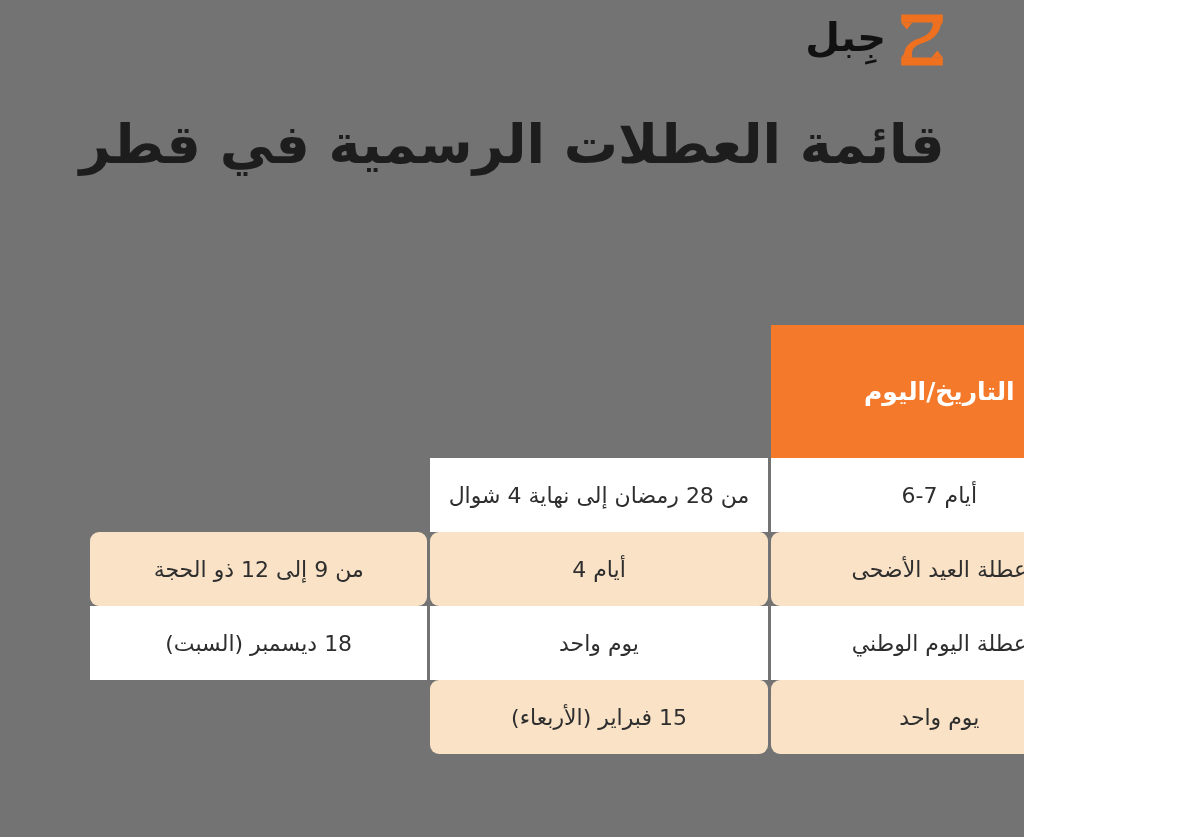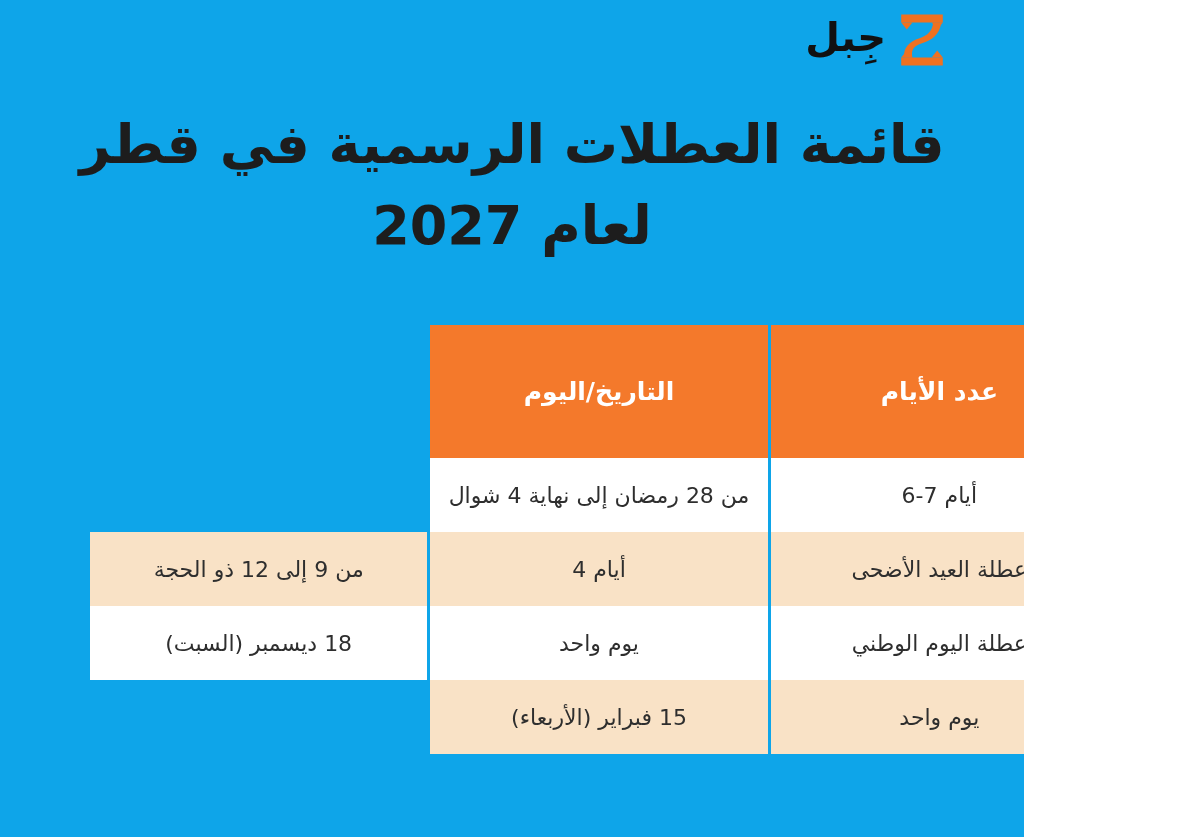--- a/index.html
+++ b/index.html
@@ -5,21 +5,21 @@
   html, body {
     margin: 0;
     padding: 0;
     background: #ffffff;
     font-family: "DejaVu Sans", "Liberation Sans", sans-serif;
   }
   .page {
     position: relative;
     width: 1024px;
     height: 837px;
-    background: #0ea5e9;
+    background: #737373;
     overflow: hidden;
   }
 
   
   .logo {
     position: absolute;
     top: 14px;
     right: 78px;
     display: flex;
     align-items: center;
@@ -80,20 +80,21 @@
     font-weight: bold;
   }
   .body .cell {
     background: #ffffff;
     color: var(--body-text, #2e2e2e);
     font-size: 22px;
     font-weight: normal;
   }
   .body.alt .cell {
     background: var(--row-alt-bg, #F9E2C6);
+    border-radius: 9px;
   }
   
   .cell.days { direction: ltr; }
 </style>
 </head>
 <body>
 
 <div class="page">
 
   <div class="logo">
@@ -111,27 +112,25 @@
           <path d="M42 54 L56 54 L49 45 Z"></path>
 
           <path d="M44 10 H54 C52 26 42 32 30 36 C20 39 16 44 18 54 H8 C6 42 14 34 26 30 C38 26 43 20 44 10 Z"></path>
         </g>
       </svg>
     </div>
   </div>
 
   <div class="title">
     <div>قائمة العطلات الرسمية في قطر</div>
-    <div>لعام 2027</div>
   </div>
 
   <div class="holiday-table">
 
     <div class="t-row header">
-      <div class="cell">عدد الأيام</div>
       <div class="cell">التاريخ/اليوم</div>
     </div>
 
     <div class="t-row body">
       <div class="cell days">6-7 أيام</div>
       <div class="cell">من 28 رمضان إلى نهاية 4 شوال</div>
     </div>
 
     <div class="t-row body alt">
       <div class="cell">عطلة العيد الأضحى</div>

